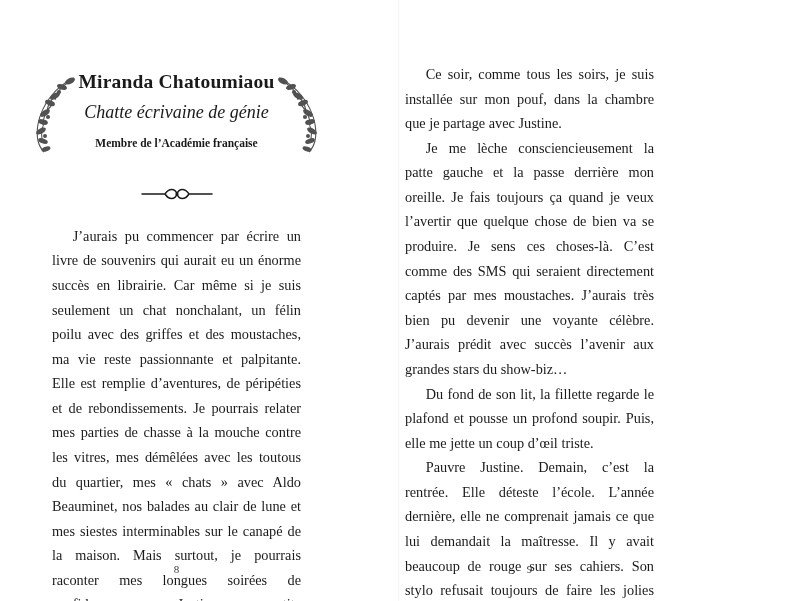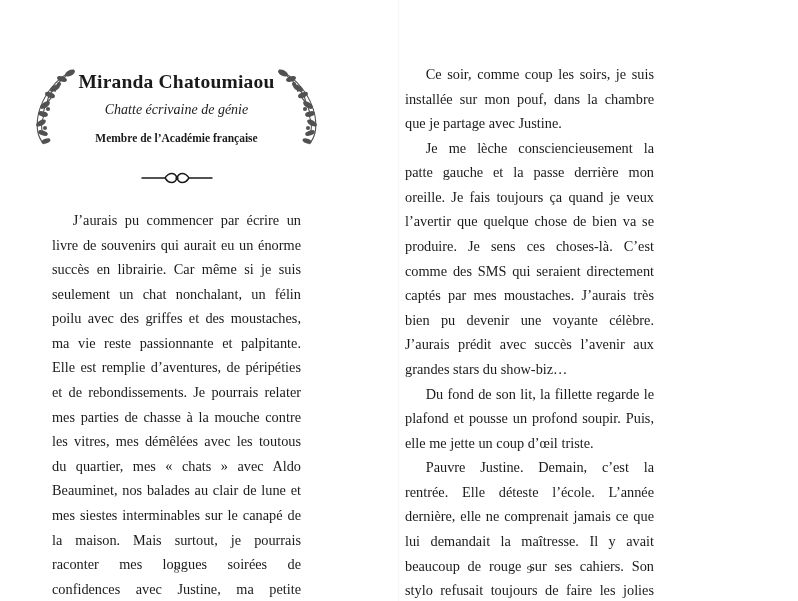--- a/index.html
+++ b/index.html
@@ -43,29 +43,29 @@
     padding: 4px 26px 2px 26px;
   }
   .title-name {
     font-size: 19.5px;
     font-weight: bold;
     letter-spacing: 0.2px;
     line-height: 1.2;
     margin: 0 0 9px 0;
   }
   .title-sub {
-    font-size: 14px;
+    font-size: 18px;
     font-style: italic;
     margin: 0 0 13px 0;
     line-height: 1.2;
   }
   .title-member {
     font-size: 11.5px;
     font-weight: bold;
-    margin: 0;
+    margin: 11px;
     line-height: 1.2;
   }
   .branch {
     position: absolute;
     top: 50%;
     transform: translateY(-50%);
     width: 54px;
     height: 86px;
     opacity: 0.88;
   }
@@ -196,21 +196,21 @@
     <div class="body-text">
       <p>J’aurais pu commencer par écrire un livre de souvenirs qui aurait eu un énorme succès en librairie. Car même si je suis seulement un chat nonchalant, un félin poilu avec des griffes et des moustaches, ma vie reste passionnante et palpitante. Elle est remplie d’aventures, de péripéties et de rebondissements. Je pourrais relater mes parties de chasse à la mouche contre les vitres, mes démêlées avec les toutous du quartier, mes « chats » avec Aldo Beauminet, nos balades au clair de lune et mes siestes interminables sur le canapé de la maison. Mais surtout, je pourrais raconter mes longues soirées de confidences avec Justine, ma petite maîtresse adorée.</p>
       <p>C’est sûr, il faudrait plus de rouge pages pour écrire toute ma vie.</p>
     </div>
 
     <div class="folio">8</div>
   </div>
 
   <div class="page page-right">
     <div class="body-text" style="margin-top:14px;">
-      <p>Ce soir, comme coup les soirs, je suis installée sur mon pouf, dans la chambre que je partage avec Justine.</p>
+      <p>Ce soir, comme tous les soirs, je suis installée sur mon pouf, dans la chambre que je partage avec Justine.</p>
       <p>Je me lèche consciencieusement la patte gauche et la passe derrière mon oreille. Je fais toujours ça quand je veux l’avertir que quelque chose de bien va se produire. Je sens ces choses-là. C’est comme des SMS qui seraient directement captés par mes moustaches. J’aurais très bien pu devenir une voyante célèbre. J’aurais prédit avec succès l’avenir aux grandes stars du show-biz…</p>
       <p>Du fond de son lit, la fillette regarde le plafond et pousse un profond soupir. Puis, elle me jette un coup d’œil triste.</p>
       <p>Pauvre Justine. Demain, c’est la rentrée. Elle déteste l’école. L’année dernière, elle ne comprenait jamais ce que lui demandait la maîtresse. Il y avait beaucoup de rouge sur ses cahiers. Son stylo refusait toujours de faire les jolies boucles, l’arrondi des ponts et les barres droites qu’elle s’appliquait pourtant consciencieusement à tracer. Son écriture,</p>
     </div>
 
     <div class="folio">9</div>
   </div>
 
   <div class="gutter-shadow"></div>
 </div>

